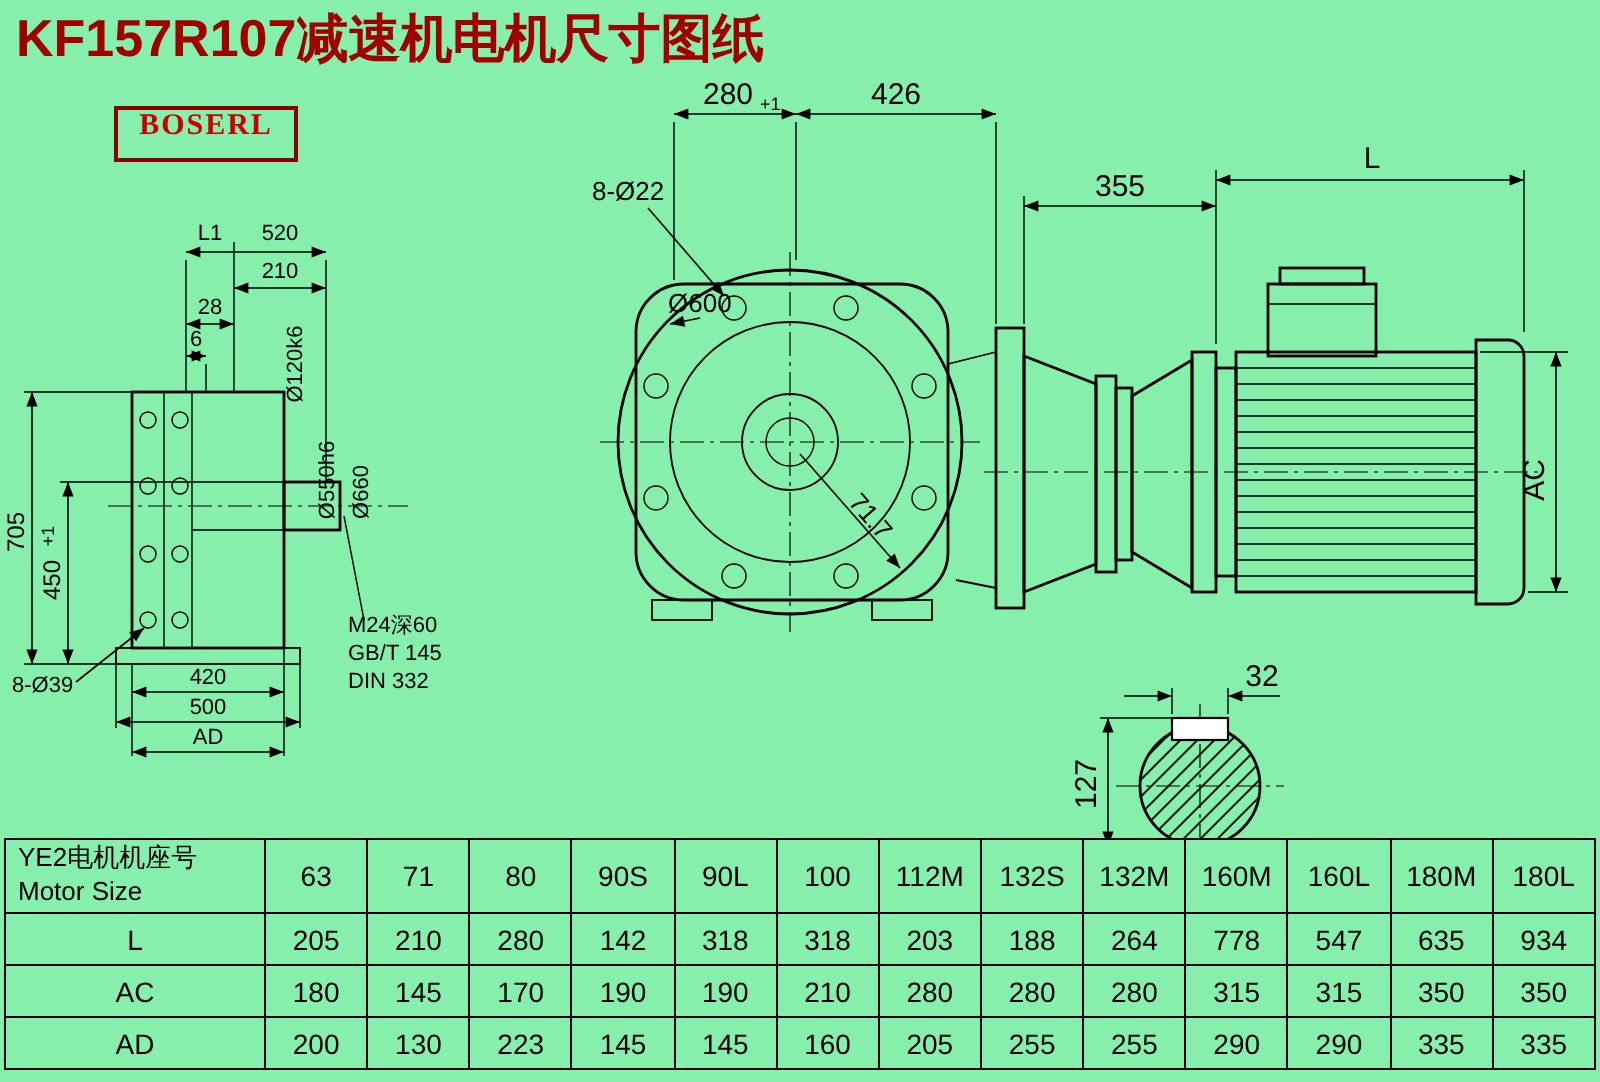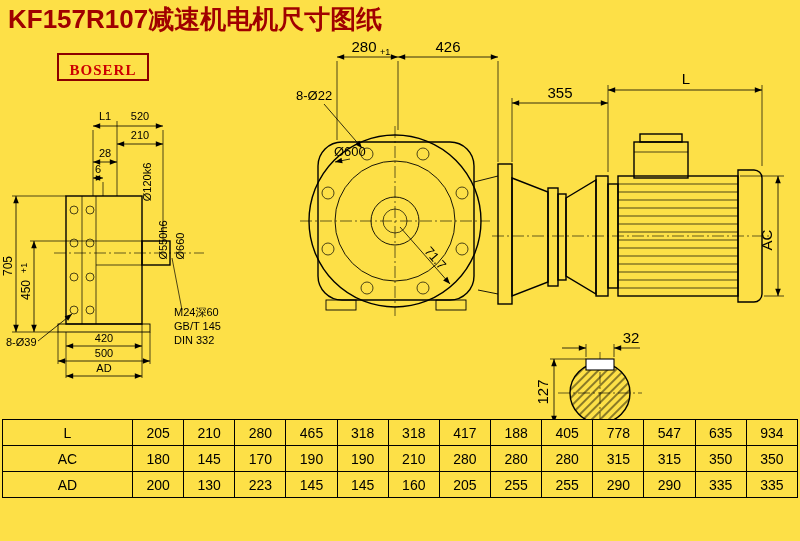--- a/index.html
+++ b/index.html
@@ -1,18 +1,18 @@
 <!DOCTYPE html>
 <html><head>
 <meta charset="utf-8">
 <style>
   html,body{margin:0;padding:0;background:#fff;}
-  .page{position:relative;width:800px;height:541px;background:#fde047;font-family:"Liberation Sans",sans-serif;overflow:hidden;}
+  .page{position:relative;width:800px;height:541px;background:#86efac;font-family:"Liberation Sans",sans-serif;overflow:hidden;}
   .title{position:absolute;left:8px;top:2px;font-size:26px;font-weight:bold;color:#a00000;white-space:nowrap;}
-  .logo{position:absolute;left:57px;top:53px;width:88px;height:24px;border:2px solid #8b0000;display:flex;align-items:flex-end;justify-content:center;
+  .logo{position:absolute;left:57px;top:53px;width:88px;height:24px;border:2px solid #8b0000;display:flex;align-items:flex-start;justify-content:center;
         color:#cc0000;font-weight:bold;font-size:15px;letter-spacing:1px;font-family:"Liberation Serif",serif;}
   svg.drawing{position:absolute;left:0;top:0;}
   svg text{font-family:"Liberation Sans",sans-serif;fill:#000;}
   .ol{fill:none;stroke:#000;stroke-width:1.4;}
   .md{fill:none;stroke:#000;stroke-width:0.9;}
   .tn{fill:none;stroke:#000;stroke-width:0.7;}
   .dm{fill:none;stroke:#000;stroke-width:0.8;}
   .cl{fill:none;stroke:#000;stroke-width:0.6;stroke-dasharray:12 3 2 3;}
   .hc{stroke:#000;stroke-width:1.4;fill:url(#hatch);}
   .kw{fill:#fff;stroke:#000;stroke-width:1.1;}
@@ -193,31 +193,50 @@
         <col>
         <col>
         <col>
         <col>
         <col>
         <col>
         <col>
         <col>
     </colgroup>
     <tbody>
+      <tr class="hd">
+        <td class="c0">
+          <div>YE2电机机座号</div>
+          <div>Motor Size</div>
+        </td>
+        <td>63</td>
+        <td>71</td>
+        <td>80</td>
+        <td>90S</td>
+        <td>90L</td>
+        <td>100</td>
+        <td>112M</td>
+        <td>132S</td>
+        <td>132M</td>
+        <td>160M</td>
+        <td>160L</td>
+        <td>180M</td>
+        <td>180L</td>
+      </tr>
       <tr>
         <td>L</td>
         <td>205</td>
         <td>210</td>
         <td>280</td>
-        <td>465</td>
+        <td>142</td>
         <td>318</td>
         <td>318</td>
-        <td>417</td>
+        <td>203</td>
         <td>188</td>
-        <td>405</td>
+        <td>264</td>
         <td>778</td>
         <td>547</td>
         <td>635</td>
         <td>934</td>
       </tr>
       <tr>
         <td>AC</td>
         <td>180</td>
         <td>145</td>
         <td>170</td>

